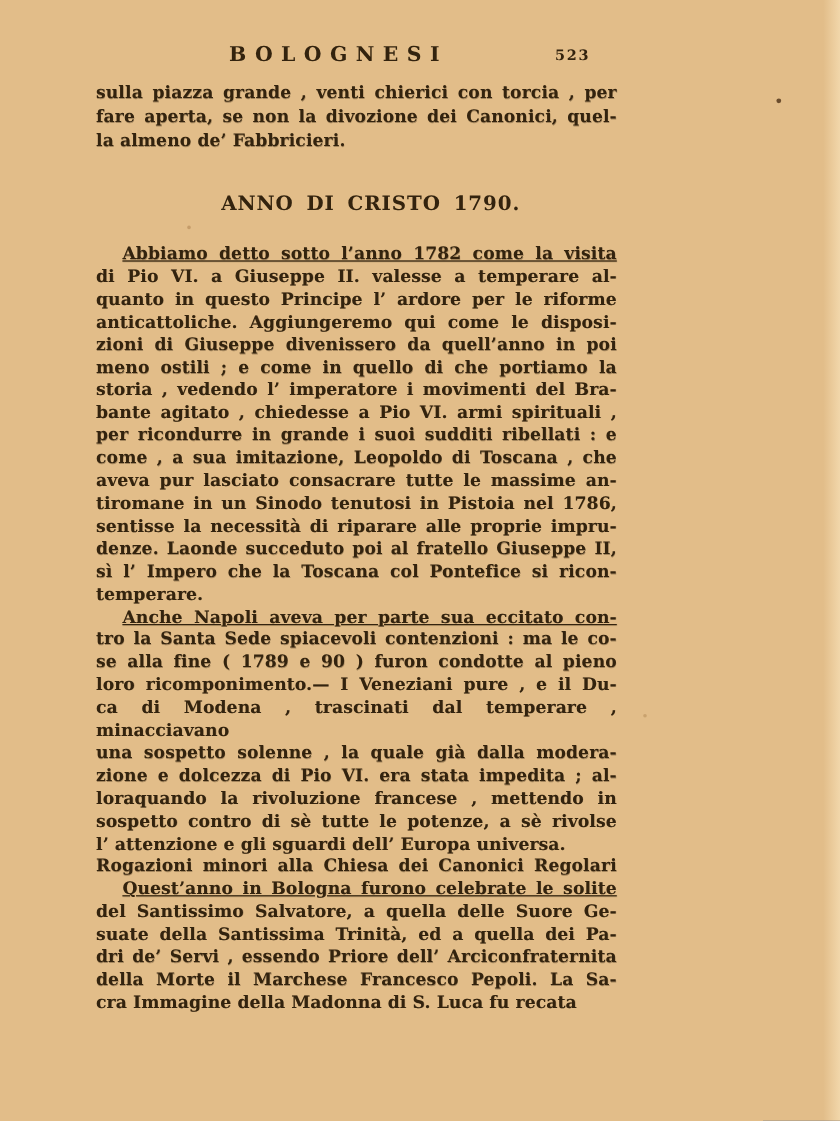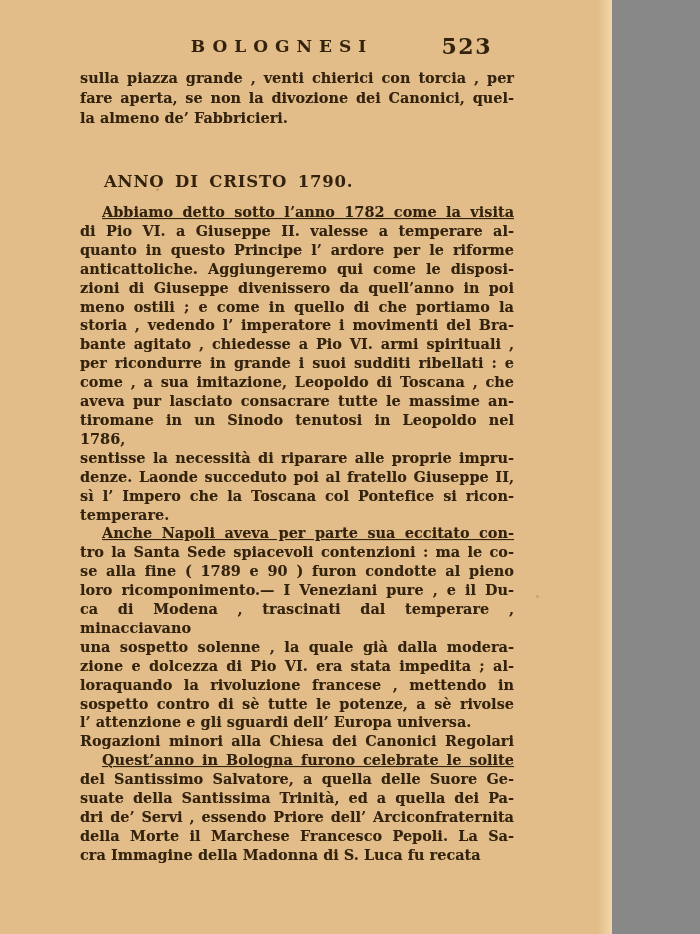--- a/index.html
+++ b/index.html
@@ -2,21 +2,21 @@
 <html style="--paper: #e2bd89; --ink: #33230e;"><head>
 <meta charset="utf-8">
 <style>
   html, body {
     margin: 0;
     padding: 0;
     background: #888;
   }
   .page {
     position: relative;
-    width: 612px;
+    width: 700px;
     height: 934px;
     background: var(--paper, #e2bd89);
     font-family: "DejaVu Serif", "Liberation Serif", serif;
     font-weight: bold;
     color: var(--ink, #33230e);
     overflow: hidden;
   }
   
   .page::after {
     content: "";
@@ -39,39 +39,40 @@
     text-align: center;
     font-size: 17px;
     letter-spacing: 7px;
     padding-right: 30px; 
     line-height: 20px;
   }
   .page-number {
     position: absolute;
     top: 0;
     right: 22px;
-    font-size: 22px;
+    font-size: 12px;
     letter-spacing: 1.5px;
     line-height: 20px;
   }
 
   .textcol {
     position: absolute;
     left: 80px;
     width: 434px;
   }
   .lead { top: 68px; }
   .lead .line { line-height: 20px; }
 
   .section-heading {
     position: absolute;
     top: 160px;
     left: 80px;
     width: 434px;
-    margin: 12px;
+    margin: 0;
+    text-align: center;
     font-size: 16.5px;
     letter-spacing: 0.8px;
     word-spacing: 4px;
     line-height: 20px;
     padding-left: 12px;
   }
 
   .body-block { top: 203px; }
 
   .line {
@@ -122,21 +123,21 @@
         <div class="line">di Pio VI. a Giuseppe II. valesse a temperare al-</div>
         <div class="line">quanto in questo Principe l’ ardore per le riforme</div>
         <div class="line">anticattoliche. Aggiungeremo qui come le disposi-</div>
         <div class="line">zioni di Giuseppe divenissero da quell’anno in poi</div>
         <div class="line">meno ostili ; e come in quello di che portiamo la</div>
         <div class="line">storia , vedendo l’ imperatore i movimenti del Bra-</div>
         <div class="line">bante agitato , chiedesse a Pio VI. armi spirituali ,</div>
         <div class="line">per ricondurre in grande i suoi sudditi ribellati : e</div>
         <div class="line">come , a sua imitazione, Leopoldo di Toscana , che</div>
         <div class="line">aveva pur lasciato consacrare tutte le massime an-</div>
-        <div class="line">tiromane in un Sinodo tenutosi in Leopoldo nel 1786,</div>
+        <div class="line">tiromane in un Sinodo tenutosi in Pistoia nel 1786,</div>
         <div class="line">sentisse la necessità di riparare alle proprie impru-</div>
         <div class="line">denze. Laonde succeduto poi al fratello Giuseppe II,</div>
         <div class="line">sì l’ Impero che la Toscana col Pontefice si ricon-</div>
         <div class="line">temperare.</div>
       </div>
     <div class="paragraph">
         <div class="line indent">Anche Napoli aveva per parte sua eccitato con-</div>
         <div class="line">tro la Santa Sede spiacevoli contenzioni : ma le co-</div>
         <div class="line">se alla fine ( 1789 e 90 ) furon condotte al pieno</div>
         <div class="line">loro ricomponimento.— I Veneziani pure , e il Du-</div>

